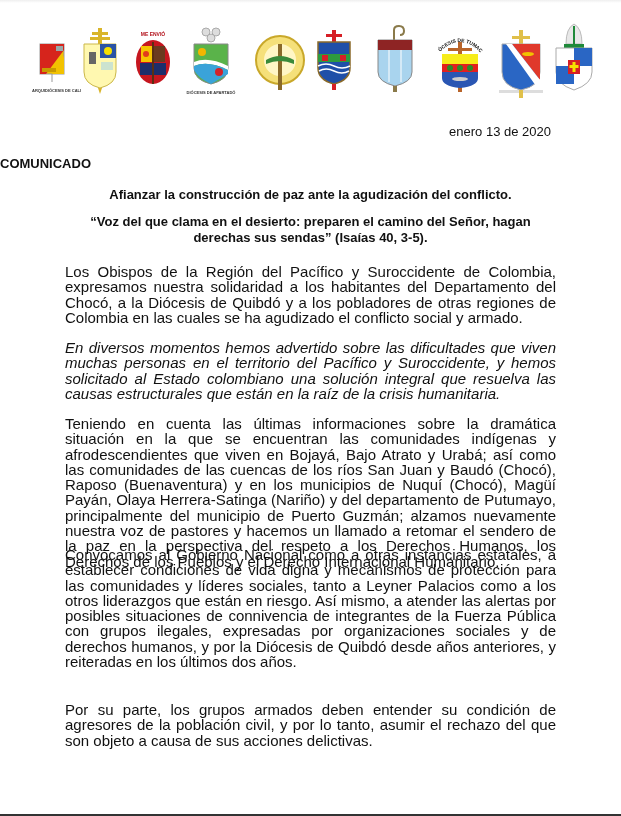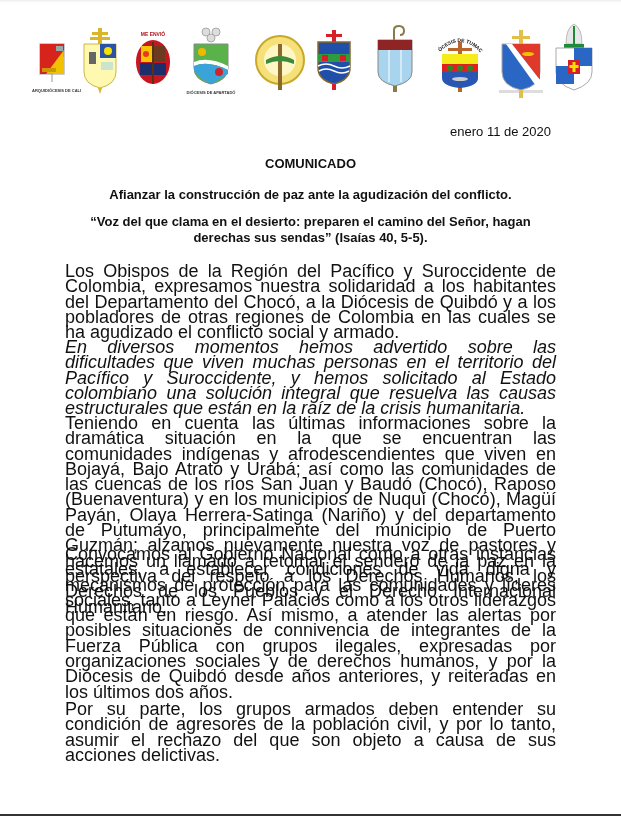--- a/index.html
+++ b/index.html
@@ -26,33 +26,33 @@
     .logo-caption {
       position: absolute; font-size: 4px; font-weight: bold; color: #333;
       text-align: center; white-space: nowrap; line-height: 5px;
     }
     .date {
       position: absolute; right: 70px; top: 124px;
       font-size: 13px;
     }
     .title {
       position: absolute; left: 0; width: 621px; top: 156px;
-      text-align: center; font-weight: bold; font-size: 13px;
+      font-weight: bold; font-size: 13px;
     }
     .subtitle {
       position: absolute; left: 0; width: 621px; top: 187px;
       text-align: center; font-weight: bold; font-size: 13px;
     }
     .quote {
       position: absolute; left: 65px; width: 491px; top: 214px;
       text-align: center; font-weight: bold; font-size: 13px; line-height: 16px;
     }
     .para {
       position: absolute; left: 65px; width: 491px;
-      text-align: justify; font-size: 18px; line-height: 15.3px;
+      text-align: justify; font-size: 15px; line-height: 15.3px;
       margin: 0;
     }
   </style>
 </head>
 <body>
 
 <div class="top-shade"></div>
 
 <div class="logos">
 
@@ -181,24 +181,24 @@
       <path d="M4 26 H40 V50 Q40 62 22 68 Q4 62 4 50 Z" fill="#ffffff" stroke="#aaa" stroke-width="1"></path>
       <rect x="22" y="26" width="18" height="18" fill="#2a66c4"></rect>
       <rect x="4" y="44" width="18" height="18" fill="#2a66c4"></rect>
       <rect x="16" y="38" width="12" height="14" fill="#d61f26"></rect>
       <rect x="20.5" y="40" width="3" height="10" fill="#f6e000"></rect>
       <rect x="17.5" y="43" width="9" height="3" fill="#f6e000"></rect>
     </svg>
   </div>
 </div>
 
-<div class="date">enero 11 de 2020</div>
+<div class="date">enero 13 de 2020</div>
 <div class="title">COMUNICADO</div>
 <div class="subtitle">Afianzar la construcción de paz ante la agudización del conflicto.</div>
-<div class="quote">“Voz del que clama en el desierto: preparen el camino del Señor, hagan derechas sus sendas” (Isaías 40, 5-5).</div>
+<div class="quote">“Voz del que clama en el desierto: preparen el camino del Señor, hagan derechas sus sendas” (Isaías 40, 3-5).</div>
 
 <p class="para" style="top:264px;">Los Obispos de la Región del Pacífico y Suroccidente de Colombia, expresamos nuestra solidaridad a los habitantes del Departamento del Chocó, a la Diócesis de Quibdó y a los pobladores de otras regiones de Colombia en las cuales se ha agudizado el conflicto social y armado.</p>
 <p class="para" style="top:340px;font-style:italic;">En diversos momentos hemos advertido sobre las dificultades que viven muchas personas en el territorio del Pacífico y Suroccidente, y hemos solicitado al Estado colombiano una solución integral que resuelva las causas estructurales que están en la raíz de la crisis humanitaria.</p>
 <p class="para" style="top:416px;">Teniendo en cuenta las últimas informaciones sobre la dramática situación en la que se encuentran las comunidades indígenas y afrodescendientes que viven en Bojayá, Bajo Atrato y Urabá; así como las comunidades de las cuencas de los ríos San Juan y Baudó (Chocó), Raposo (Buenaventura) y en los municipios de Nuquí (Chocó), Magüí Payán, Olaya Herrera-Satinga (Nariño) y del departamento de Putumayo, principalmente del municipio de Puerto Guzmán; alzamos nuevamente nuestra voz de pastores y hacemos un llamado a retomar el sendero de la paz en la perspectiva del respeto a los Derechos Humanos, los Derechos de los Pueblos y el Derecho Internacional Humanitario.</p>
 <p class="para" style="top:547px;">Convocamos al Gobierno Nacional como a otras instancias estatales, a establecer condiciones de vida digna y mecanismos de protección para las comunidades y líderes sociales, tanto a Leyner Palacios como a los otros liderazgos que están en riesgo. Así mismo, a atender las alertas por posibles situaciones de connivencia de integrantes de la Fuerza Pública con grupos ilegales, expresadas por organizaciones sociales y de derechos humanos, y por la Diócesis de Quibdó desde años anteriores, y reiteradas en los últimos dos años.</p>
 <p class="para" style="top:702px;">Por su parte, los grupos armados deben entender su condición de agresores de la población civil, y por lo tanto, asumir el rechazo del que son objeto a causa de sus acciones delictivas.</p>
 
 <div class="bottom-bar"></div>
 
 </body></html>

